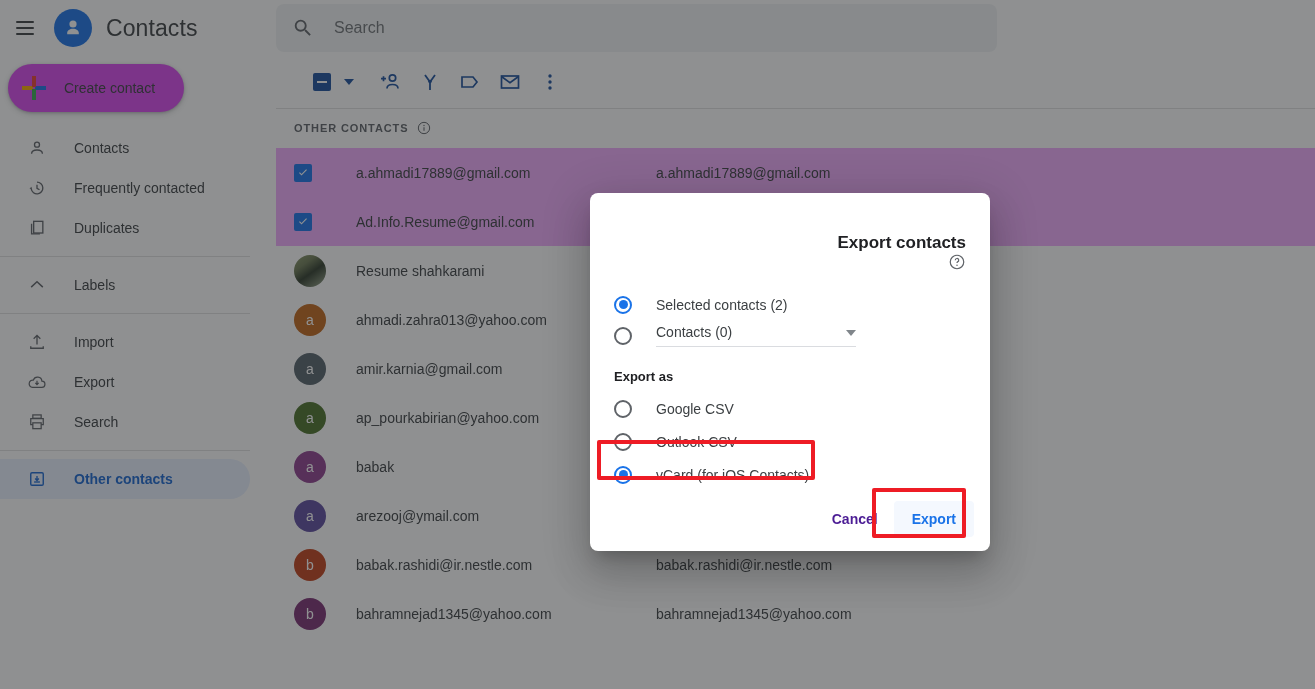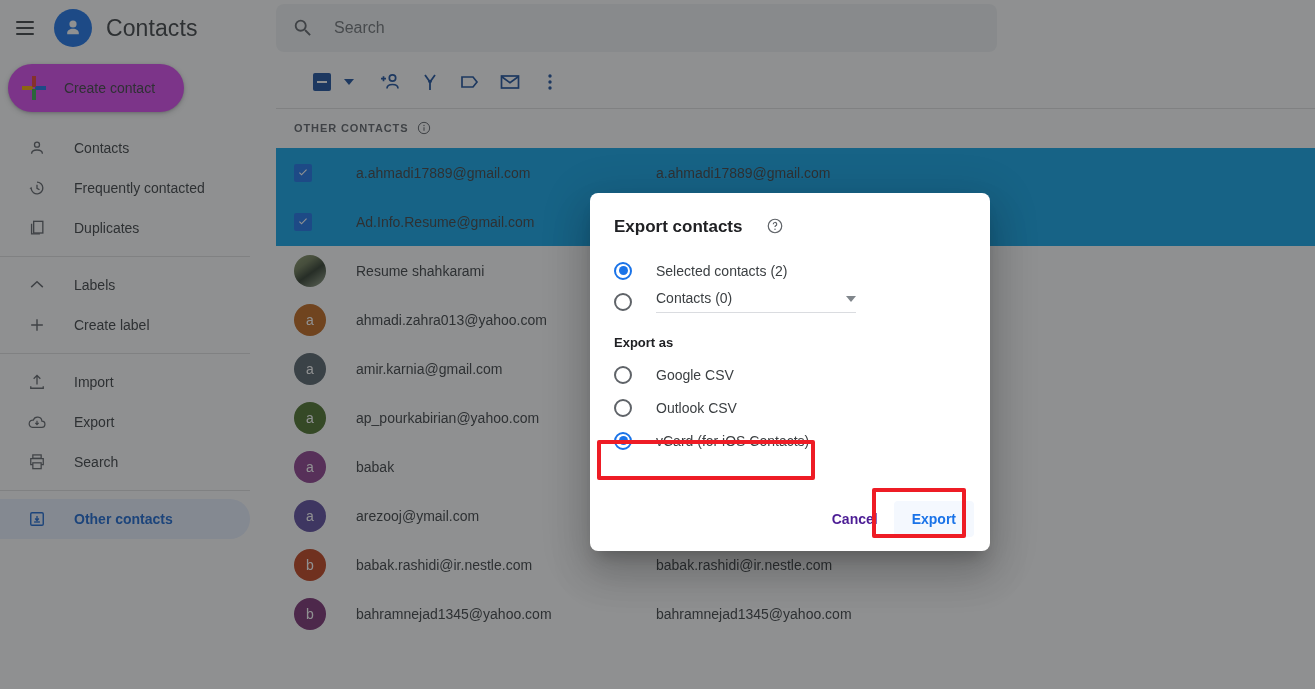--- a/index.html
+++ b/index.html
@@ -107,21 +107,21 @@
     height: 40px; display: flex; align-items: center; padding-left: 18px;
     font-size: 11px; letter-spacing: .9px; color: #5f6368; font-weight: bold;
   }
   .info-ico { margin-left: 8px; width: 16px; height: 16px; }
   .info-ico svg { width: 16px; height: 16px; fill: #5f6368; }
 
   .contact-row {
     height: 49px; display: flex; align-items: center;
     padding-left: 18px; cursor: pointer;
   }
-  .contact-row.selected { background: #0ea5e9; }
+  .contact-row.selected { background: #f0abfc; }
   .row-lead { width: 42px; display: flex; align-items: center; justify-content: flex-start; }
   .chk {
     width: 18px; height: 18px; border-radius: 2px; background: #1a73e8;
     display: flex; align-items: center; justify-content: center;
   }
   .chk svg { width: 14px; height: 14px; fill: #fff; }
   .avatar {
     width: 32px; height: 32px; border-radius: 50%;
     display: flex; align-items: center; justify-content: center;
     color: #fff; font-size: 14px;
@@ -134,21 +134,21 @@
 
   
   .scrim { position: absolute; inset: 0; background: rgba(32,33,36,.5); }
 
   
   .dialog {
     position: absolute; left: 590px; top: 193px; width: 400px; height: 358px;
     background: #fff; border-radius: 8px;
     box-shadow: 0 11px 15px -7px rgba(0,0,0,.2), 0 24px 38px 3px rgba(0,0,0,.14), 0 9px 46px 8px rgba(0,0,0,.12);
   }
-  .dlg-title-row { display: flex; align-items: flex-start; padding: 24px 24px 0 24px; }
+  .dlg-title-row { display: flex; align-items: flex-end; padding: 40px 24px 0 24px; flex-direction: column; }
   .dlg-title { font-size: 17px; font-weight: bold; color: #202124; }
   .help-ico { margin-left: 24px; width: 18px; height: 18px; cursor: pointer; }
   .help-ico svg { width: 18px; height: 18px; fill: #5f6368; }
 
   .radio-group { padding: 18px 24px 0 24px; }
   .radio-row { display: flex; align-items: center; height: 31px; cursor: pointer; }
   .radio {
     width: 18px; height: 18px; border-radius: 50%;
     border: 2px solid #5f6368; box-sizing: border-box;
     display: flex; align-items: center; justify-content: center;
@@ -276,28 +276,20 @@
 
         <div class="nav-item">
           <span class="nav-ico">
             <svg viewBox="0 0 24 24">
                 <path d="M5 14.5 12 8l7 6.5" fill="none" stroke="#5f6368" stroke-width="1.8"></path>
               </svg>
           </span>
           <span class="nav-label">Labels</span>
         </div>
 
-        <div class="nav-item">
-          <span class="nav-ico">
-            <svg viewBox="0 0 24 24">
-                <path d="M12 5v14M5 12h14" fill="none" stroke="#5f6368" stroke-width="1.7"></path>
-              </svg>
-          </span>
-          <span class="nav-label">Create label</span>
-        </div>
 
         <div class="nav-divider"></div>
 
         <div class="nav-item">
           <span class="nav-ico">
             <svg viewBox="0 0 24 24">
                 <path d="M12 4v11M8 8l4-4 4 4" fill="none" stroke="#5f6368" stroke-width="1.6"></path>
                 <path d="M4.5 17v2.5h15V17" fill="none" stroke="#5f6368" stroke-width="1.6"></path>
               </svg>
           </span>

